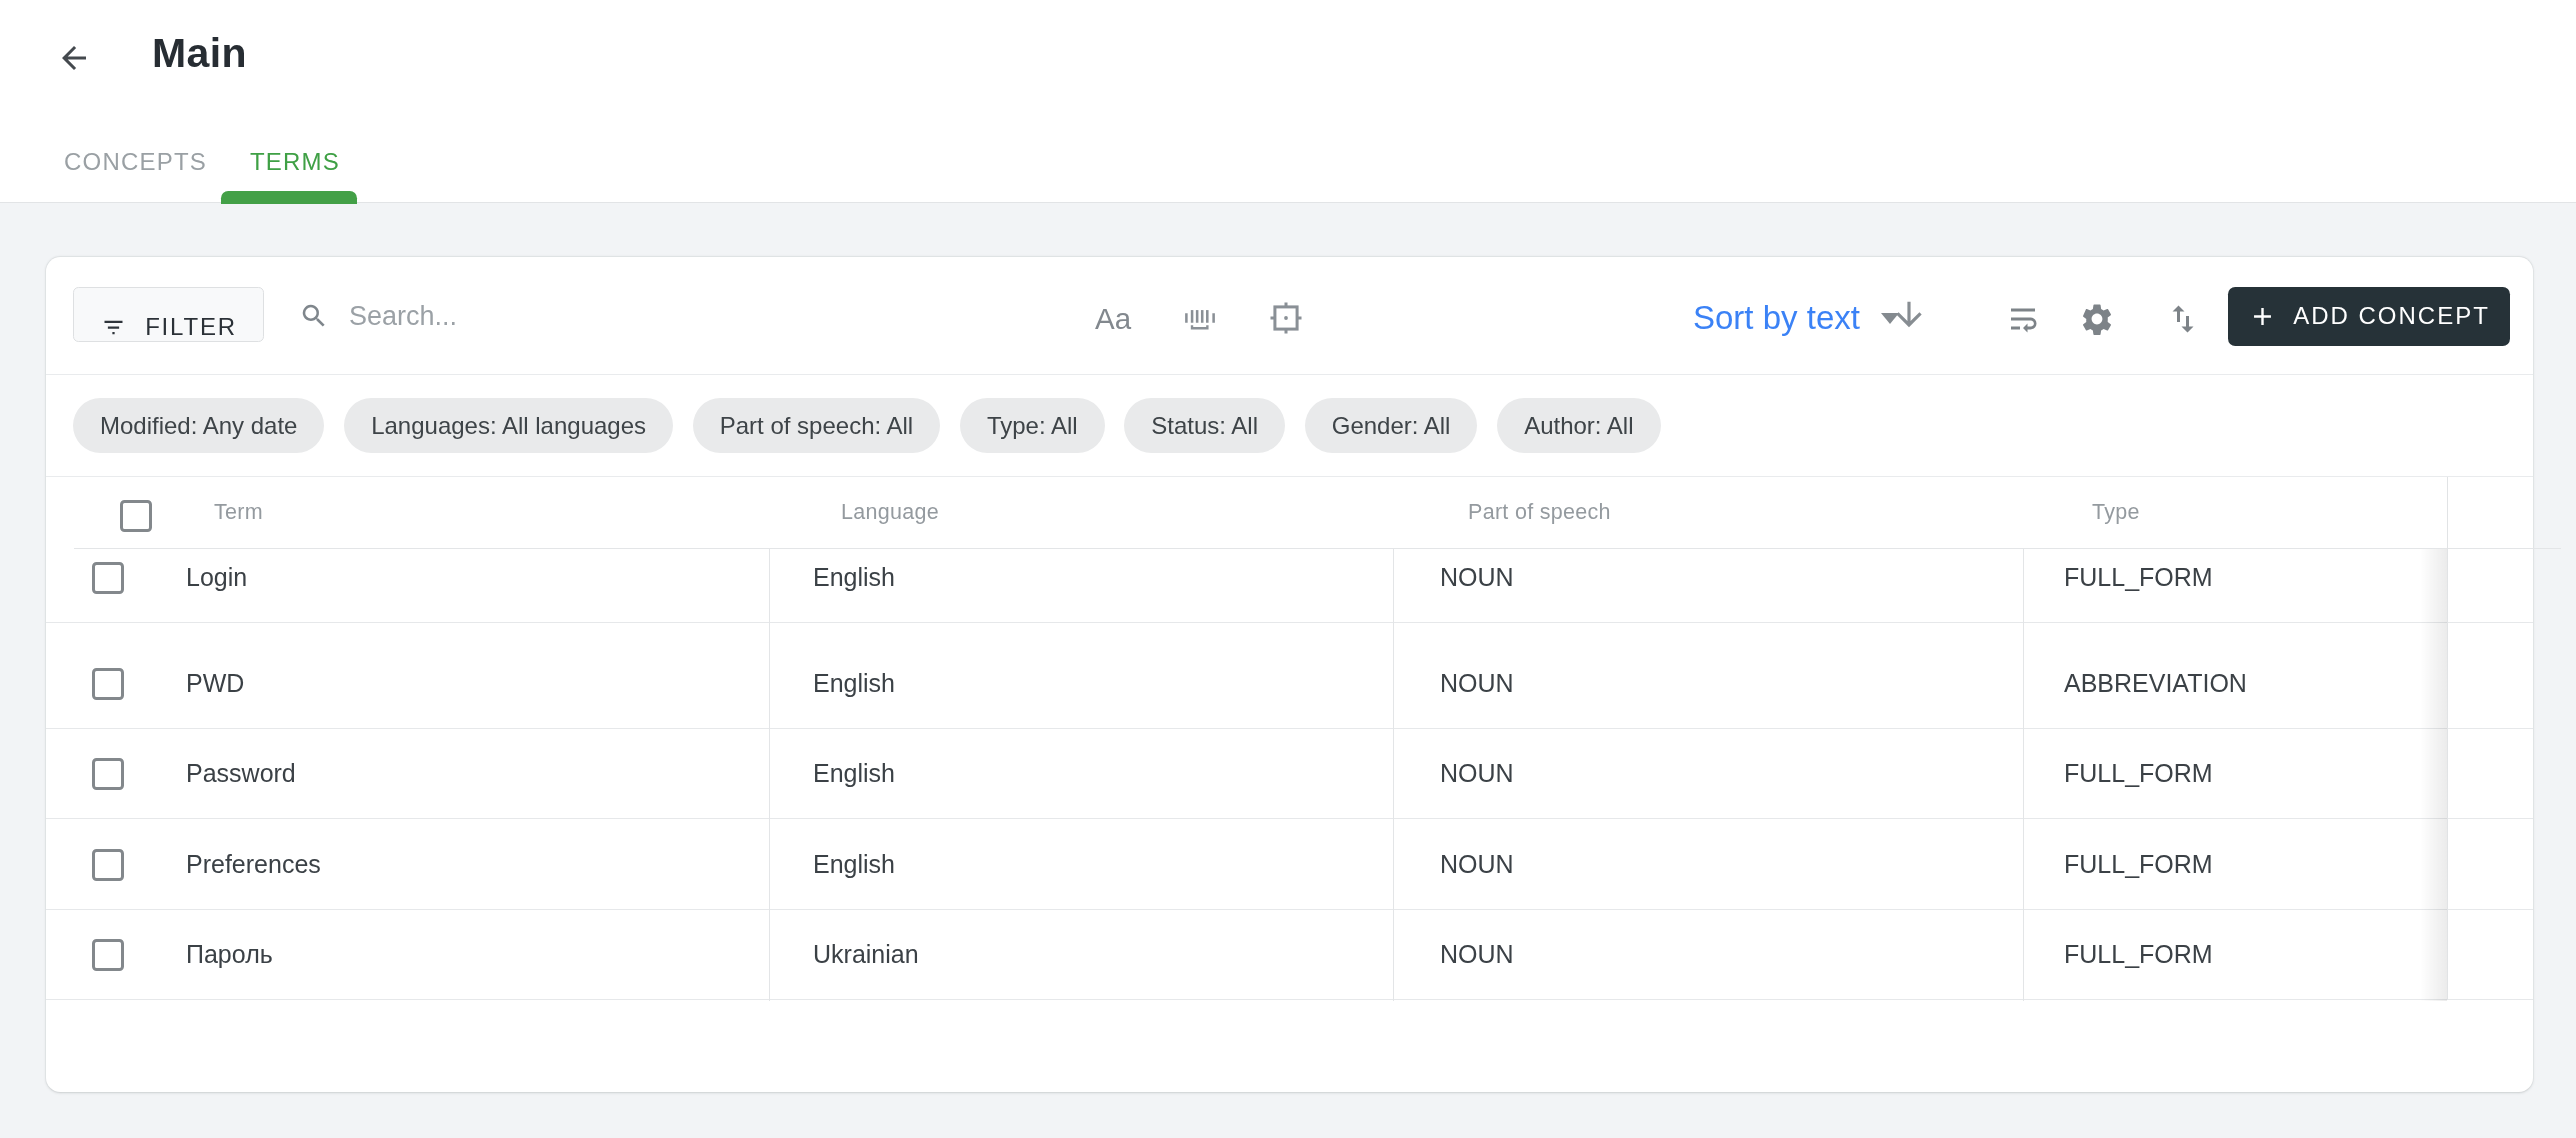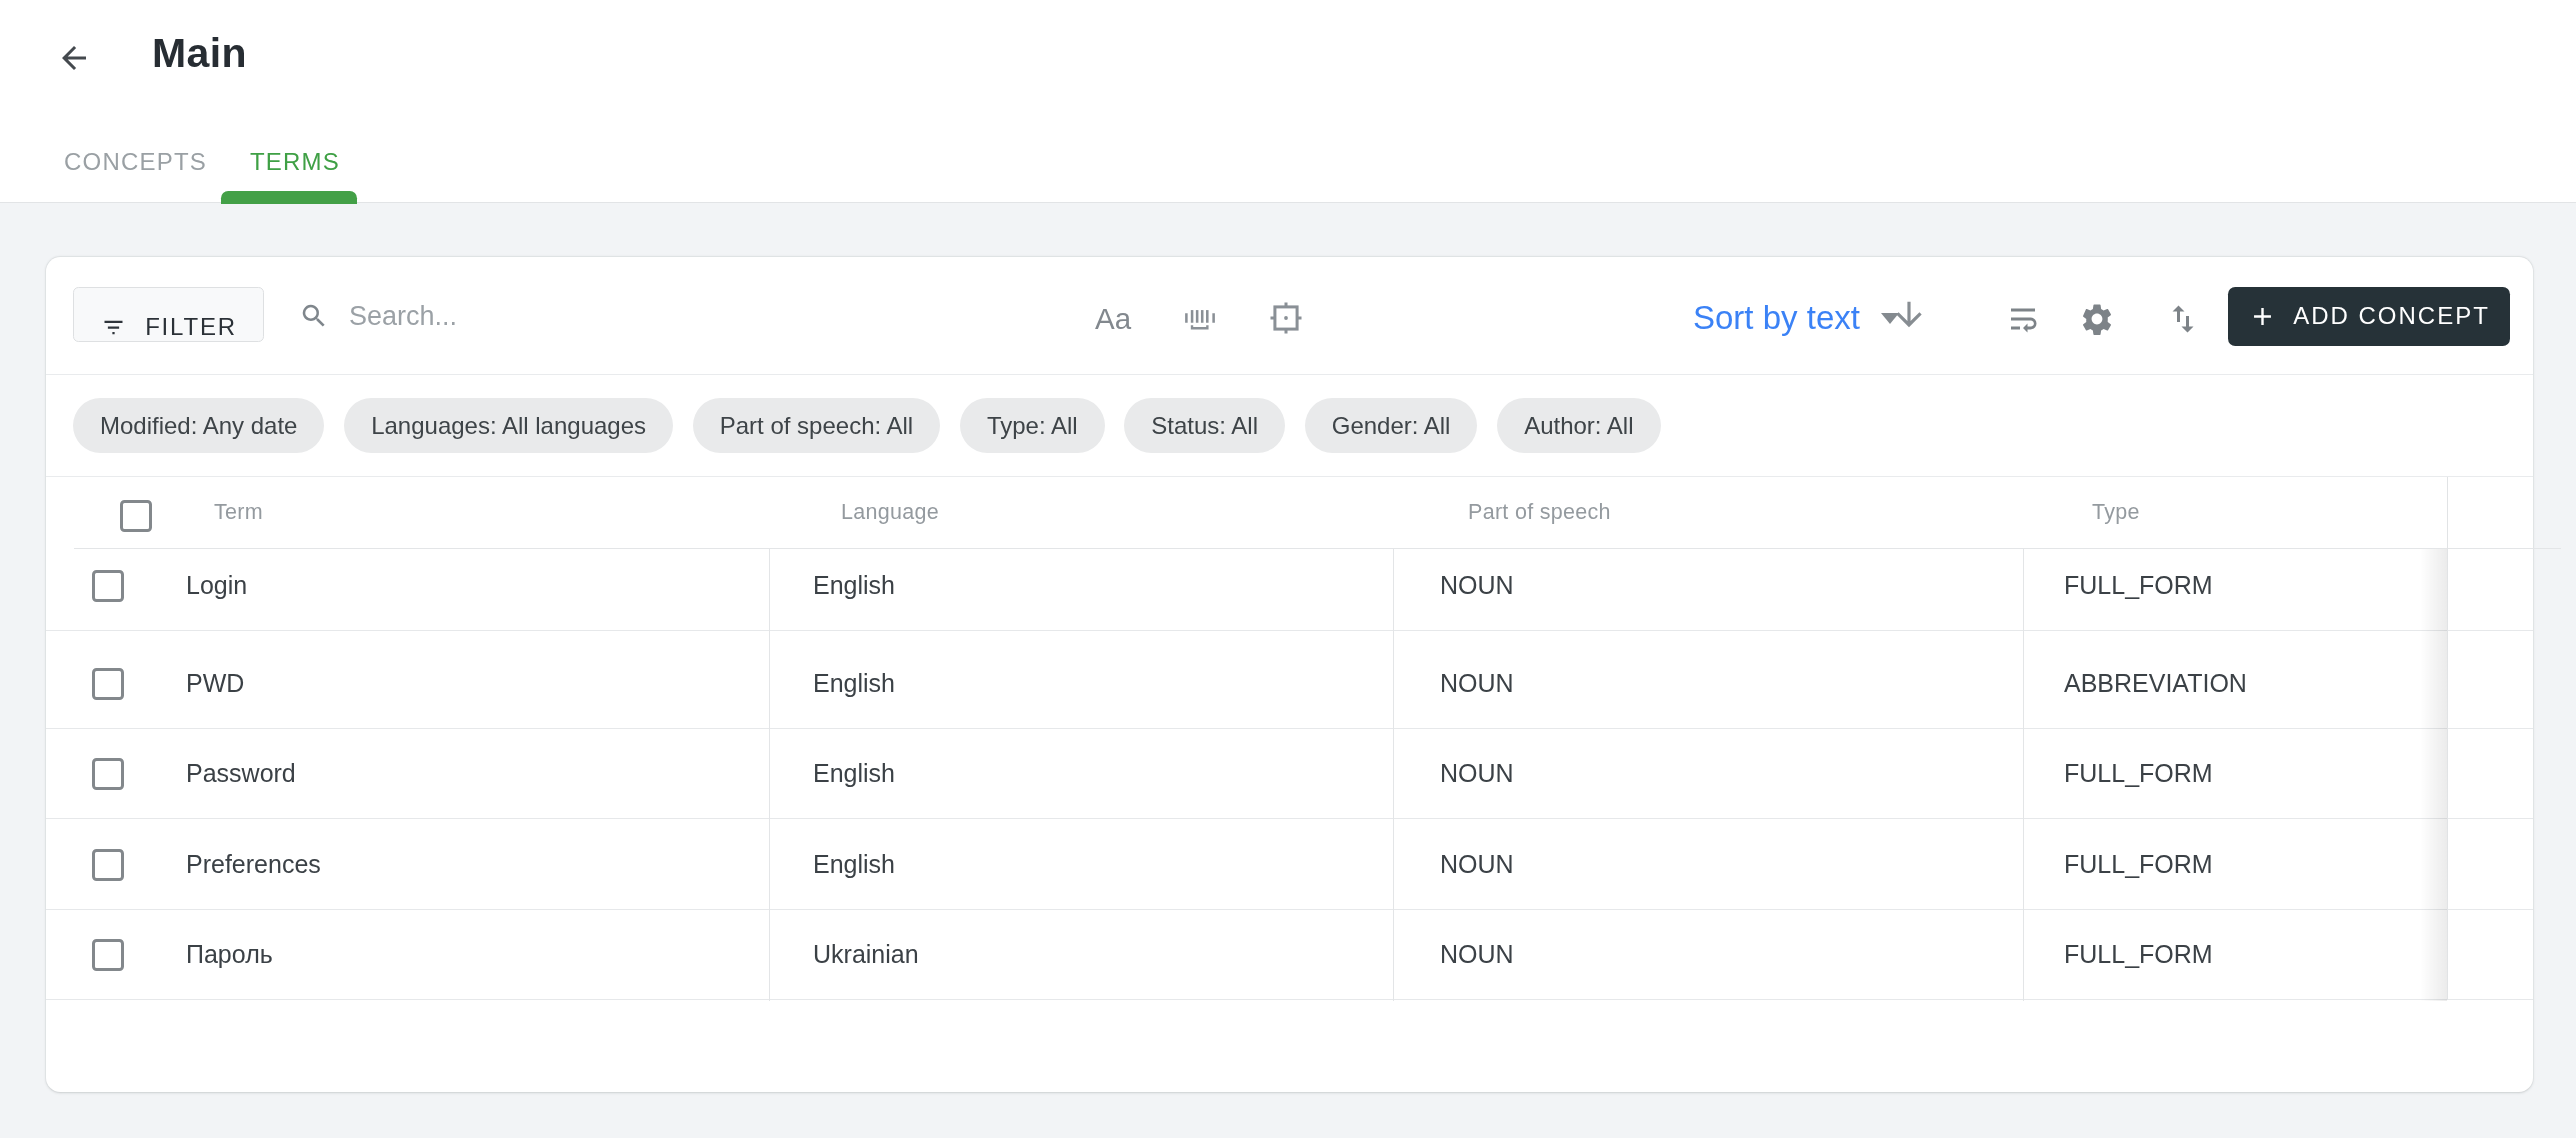--- a/index.html
+++ b/index.html
@@ -184,21 +184,21 @@
     </div>
 
     <div class="thead">
       <div class="checkbox" style="left:46px; top:23px;"></div>
       <span class="th c-term">Term</span>
       <span class="th c-lang">Language</span>
       <span class="th c-pos">Part of speech</span>
       <span class="th c-type">Type</span>
     </div>
 
-    <div class="trow" style="top:284px;padding-left:32px;">
+    <div class="trow" style="top:276px;padding-left:32px;">
       <div class="checkbox" style="left:46px; top:29px;"></div>
       <span class="td c-term">Login</span>
       <span class="td c-lang">English</span>
       <span class="td c-pos">NOUN</span>
       <span class="td c-type">FULL_FORM</span>
     </div>
     <div class="trow" style="top:382px;">
       <div class="checkbox" style="left:46px; top:29px;"></div>
       <span class="td c-term">PWD</span>
       <span class="td c-lang">English</span>

